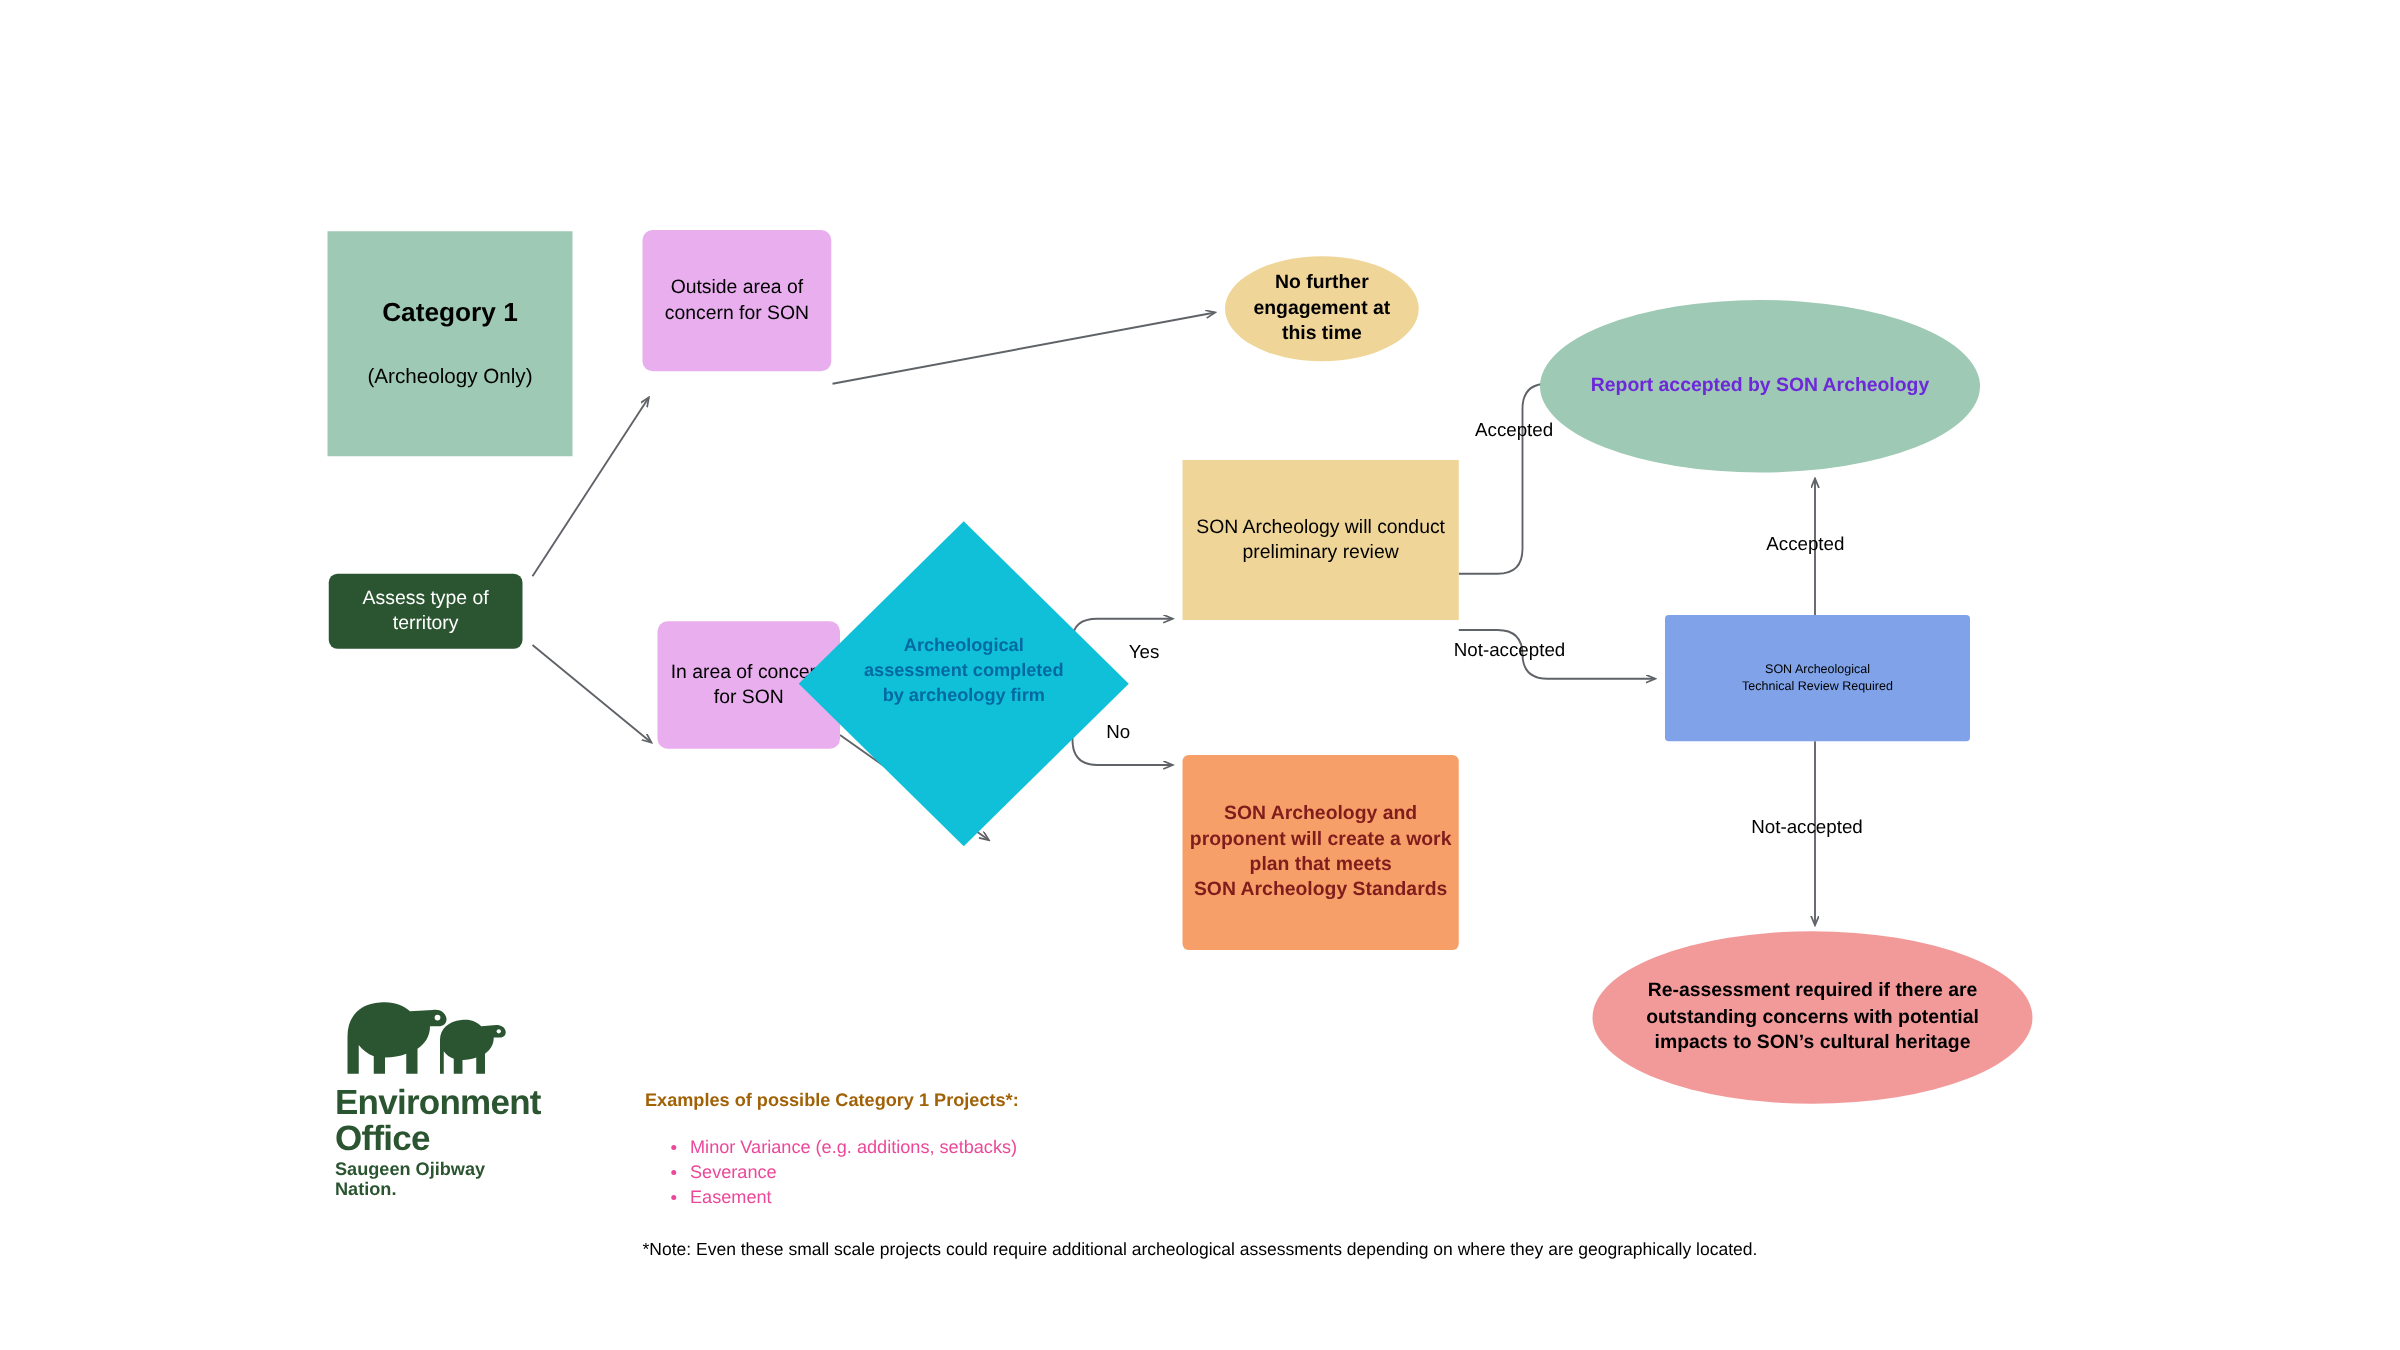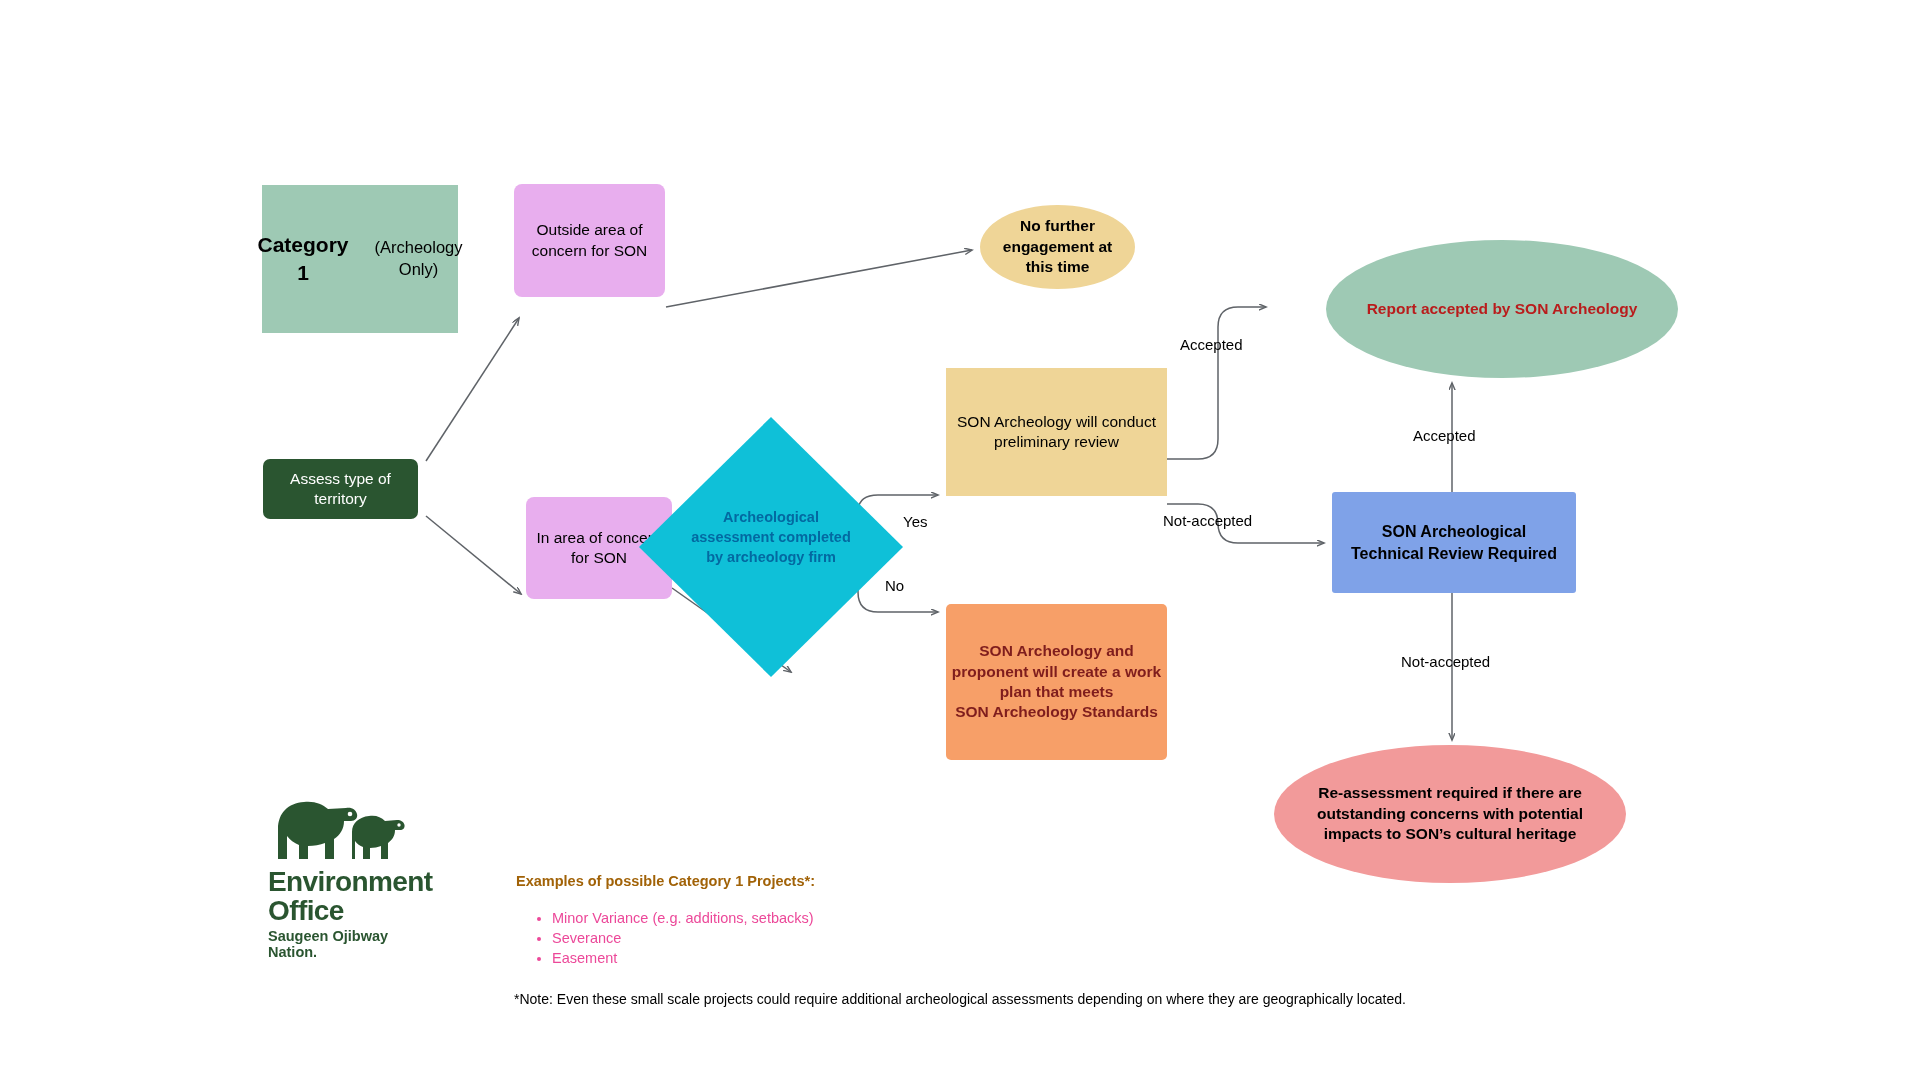--- a/index.html
+++ b/index.html
@@ -9,22 +9,22 @@
     font-family:"Liberation Sans", sans-serif;
     overflow:hidden;
     position:relative;
   }
   #stage{position:absolute;left:0;top:0;width:1920px;height:1080px;}
   .node{position:absolute;display:flex;align-items:center;justify-content:center;
         text-align:center;box-sizing:border-box;line-height:1.32;}
   .node span{display:block;white-space:pre-line;}
 
   
-  .cat1{left:262px;top:185px;width:196px;height:148px;background:#9EC9B4;
-        gap:26px;color:#000;font-weight:bold;font-size:21px;}
+  .cat1{left:262px;top:185px;width:196px;height:180px;background:#9EC9B4;
+        flex-direction:column;gap:26px;color:#000;font-weight:bold;font-size:21px;}
   .cat1 .sub{font-size:16.5px;font-weight:normal;}
 
   .assess{left:263px;top:459px;width:155px;height:60px;background:#2A5530;
           color:#ffffff;font-size:15.5px;border-radius:7px;}
 
   .outside{left:514px;top:184px;width:151px;height:113px;background:#E8AEEE;
            color:#000;font-size:15.5px;border-radius:8px;}
   .inarea{left:526px;top:497px;width:146px;height:102px;background:#E8AEEE;
           color:#000;font-size:15.5px;border-radius:8px;}
 
@@ -35,25 +35,25 @@
 
   .nofurther{left:980px;top:205px;width:155px;height:84px;background:#EFD597;
              color:#000;font-weight:bold;font-size:15.5px;border-radius:50%;}
 
   .prelim{left:946px;top:368px;width:221px;height:128px;background:#EFD597;
           color:#000;font-size:15.5px;}
 
   .workplan{left:946px;top:604px;width:221px;height:156px;background:#F79F68;
             color:#7f1d1d;font-weight:bold;font-size:15.5px;border-radius:5px;}
 
-  .reportok{left:1326px;top:240px;width:352px;height:138px;background:#9EC9B4;
-            color:#b91c1c;font-weight:bold;font-size:15.5px;border-radius:50%;}
+  .reportok{left:1232px;top:240px;width:352px;height:138px;background:#9EC9B4;
+            color:#6d28d9;font-weight:bold;font-size:15.5px;border-radius:50%;}
 
   .techreview{left:1332px;top:492px;width:244px;height:101px;background:#7FA2E8;
-              color:#000;font-weight:bold;font-size:16px;border-radius:3px;}
+              color:#000;font-weight:normal;font-size:10px;border-radius:3px;}
 
   .reassess{left:1274px;top:745px;width:352px;height:138px;background:#F29A9A;
             color:#000;font-weight:bold;font-size:15.5px;border-radius:50%;}
 
   
   .elabel{position:absolute;font-size:15px;color:#000;white-space:nowrap;}
   .lb-yes{left:903px;top:513px;}
   .lb-no{left:885px;top:577px;}
   .lb-acc1{left:1180px;top:336px;}
   .lb-nacc1{left:1163px;top:512px;}

